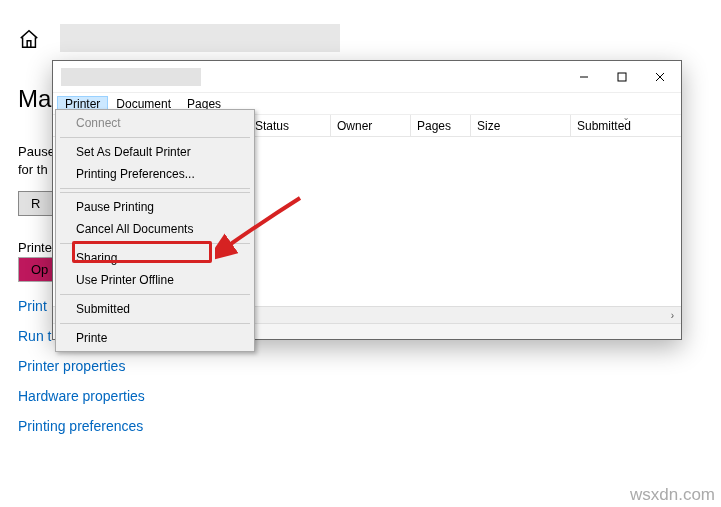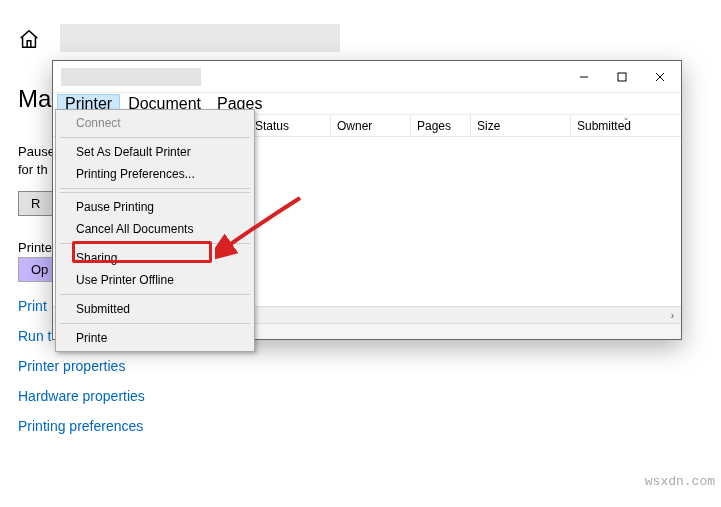--- a/index.html
+++ b/index.html
@@ -29,21 +29,21 @@
     margin-bottom: 30px;
   }
   .settings-desc { font-size: 13px; line-height: 1.4; margin-bottom: 12px;}
   .settings-btn {
     border: 1px solid #888; background:#e1e1e1;
     padding: 4px 12px; font-size:13px; margin-bottom:14px;
     display:inline-block;
   }
   .printer-status-label { margin-top:10px; }
   .btn-open-queue {
-    border:1px solid #aaa; background:#c4b5fd;
+    border:1px solid #aaa; background:#be185d;
     padding:4px 12px; font-size:13px; margin-top:2px;
     display:inline-block;
   }
   .link {
     color:#0067c0; font-size:14px;
     margin-top:16px; cursor:pointer;
     display:block;
   }
   .link + .link { margin-top:14px; }
 
@@ -68,23 +68,23 @@
     
     background:#e3e3e3; width:140px; height:18px;
   }
   .titlebar-buttons { display:flex; }
   .titlebar-btn {
     width:38px; height:28px;
     display:flex; align-items:center; justify-content:center;
     font-family:inherit;
   }
   .menubar {
-    height:22px; display:flex; align-items:flex-end;
+    height:22px; display:flex; align-items:center;
     padding:0 4px; border-bottom:1px solid #eee;
-    font-size:16px;
+    font-size:12px;
   }
   .menubar-item {
     padding:1px 8px; cursor:default;
   }
   .menubar-item.active {
     background:#cce8ff;
     border:1px solid #99d1ff;
     padding:0 7px;
   }
   .list-header {
@@ -158,22 +158,22 @@
     border-radius:2px;
     pointer-events:none;
   }
   .arrow-svg {
     position:absolute;
     pointer-events:none;
   }
 
   .watermark {
     position:absolute;
-    bottom:18px; right:6px;
-    font-size:13px; color:#aaa;font-family:Liberation Mono, monospace;
+    bottom:2px; right:6px;
+    font-size:17px; color:#aaa;
   }
   
   .blur-bar {
     position:absolute;
     top:24px; left:60px; width:280px; height:28px;
     background:#e7e7e7;
   }
 </style>
 </head>
 <body>

